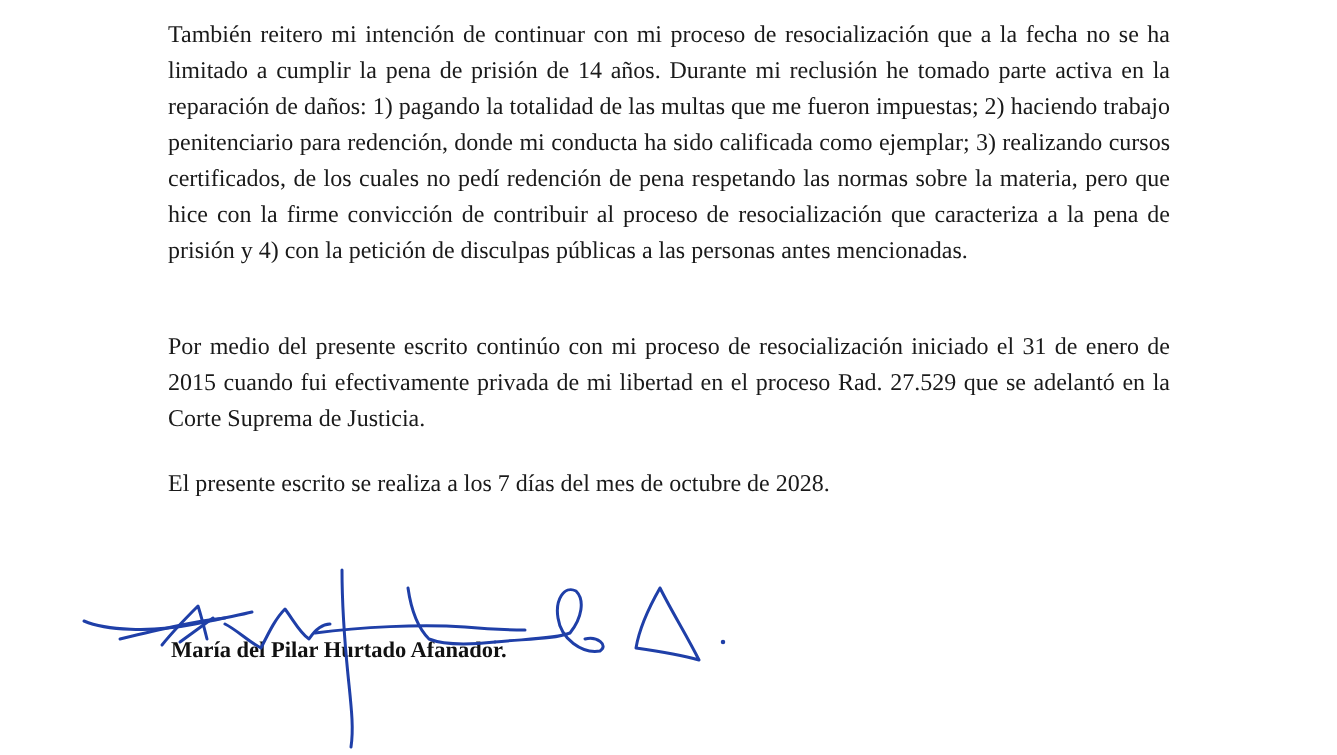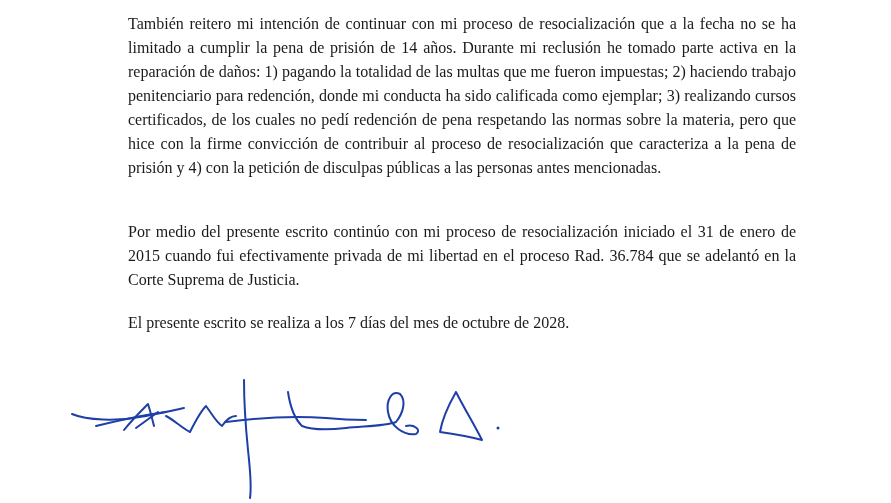--- a/index.html
+++ b/index.html
@@ -10,21 +10,21 @@
   body {
     width: 891px;
     height: 503px;
     position: relative;
     overflow: hidden;
     font-family: "Liberation Serif", "DejaVu Serif", serif;
     color: #1a1a1a;
   }
   .page {
     position: absolute;
-    left: 16px; top: 0;
+    left: 0; top: 0;
     width: 714px;
     height: 503px;
     background: #ffffff;
     border-radius: 16px;
   }
   .body-text {
     position: absolute;
     left: 112px;
     width: 668px;
     font-size: 16px;
@@ -67,28 +67,29 @@
 </head>
 <body>
 
 <div class="page">
 
   <div class="body-text" id="p1">
     <p class="para">También reitero mi intención de continuar con mi proceso de resocialización que a la fecha no se ha limitado a cumplir la pena de prisión de 14 años. Durante mi reclusión he tomado parte activa en la reparación de daños: 1) pagando la totalidad de las multas que me fueron impuestas; 2) haciendo trabajo penitenciario para redención, donde mi conducta ha sido calificada como ejemplar; 3) realizando cursos certificados, de los cuales no pedí redención de pena respetando las normas sobre la materia, pero que hice con la firme convicción de contribuir al proceso de resocialización que caracteriza a la pena de prisión y 4) con la petición de disculpas públicas a las personas antes mencionadas.</p>
   </div>
 
   <div class="body-text" id="p2">
-    <p class="para">Por medio del presente escrito continúo con mi proceso de resocialización iniciado el 31 de enero de 2015 cuando fui efectivamente privada de mi libertad en el proceso Rad. 36.784 que se adelantó en la Corte Suprema de Justicia.</p>
+    <p class="para">Por medio del presente escrito continúo con mi proceso de resocialización iniciado el 31 de enero de 2015 cuando fui efectivamente privada de mi libertad en el proceso Rad. 27.529 que se adelantó en la Corte Suprema de Justicia.</p>
   </div>
 
   <div class="body-text" id="p3">
     <p class="para">El presente escrito se realiza a los 7 días del mes de octubre de 2028.</p>
   </div>
 
   <div class="signature-area">
+    <div class="signer-name">María del Pilar Hurtado Afanador.</div>
     <svg class="signature-svg" viewBox="0 0 450 133" xmlns="http://www.w3.org/2000/svg">
       <g fill="none" stroke="#1f3fa8" stroke-width="2" stroke-linecap="round" stroke-linejoin="round">
 
         <path d="M6 44 C 20 50, 50 52, 80 46 C 95 43, 110 40, 118 38"></path>
         <path d="M30 56 C 55 50, 80 44, 100 42"></path>
 
         <path d="M58 60 C 66 50, 74 42, 82 34 C 84 40, 86 48, 88 56"></path>
         <path d="M70 58 L 92 42"></path>
 
         <path d="M100 46 C 108 50, 116 58, 124 62 C 130 50, 134 42, 140 36 C 146 44, 150 52, 156 56 C 160 50, 164 46, 170 46"></path>

